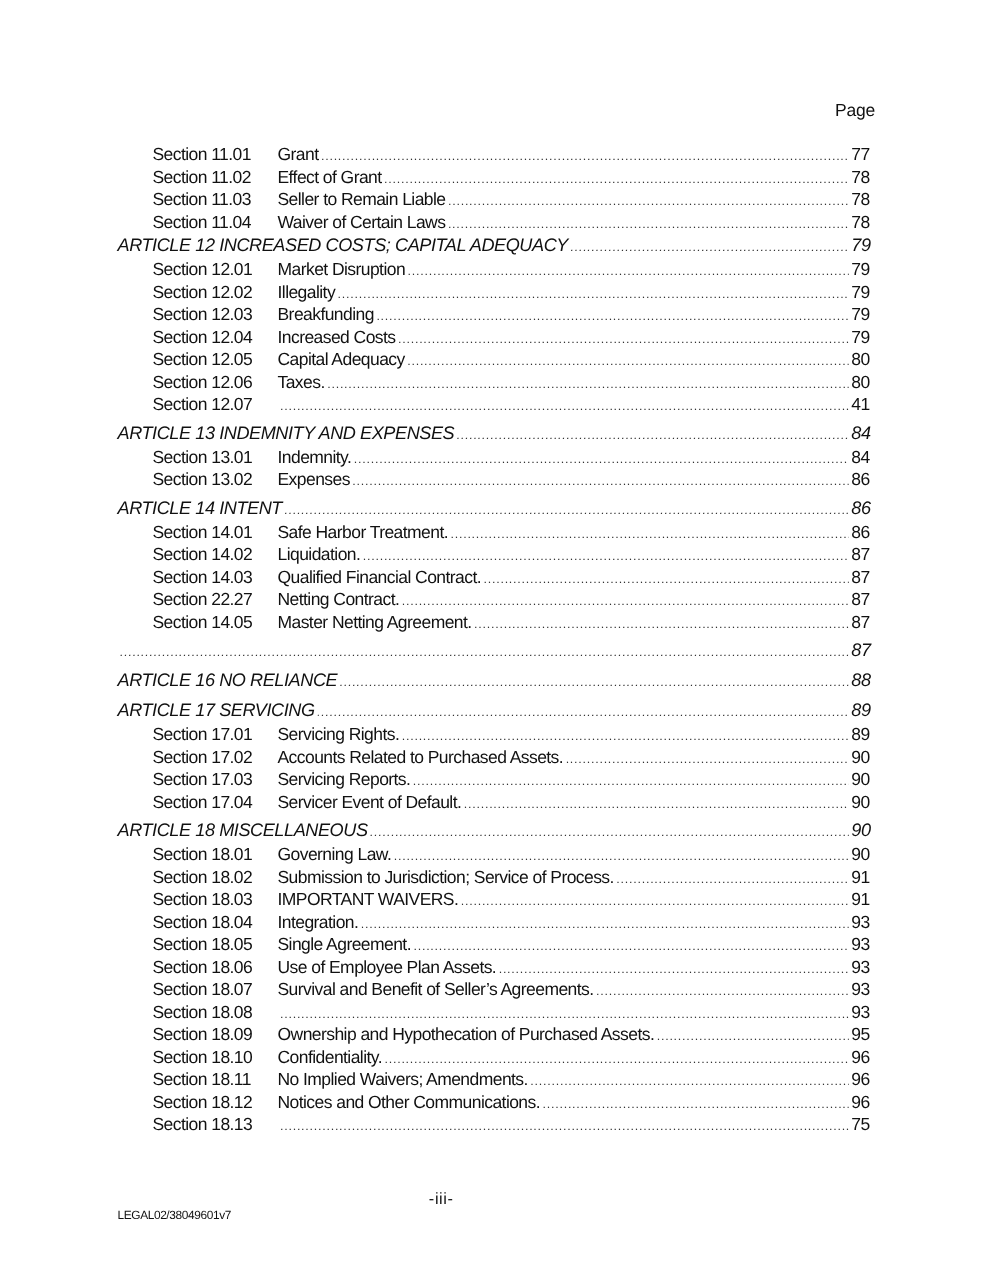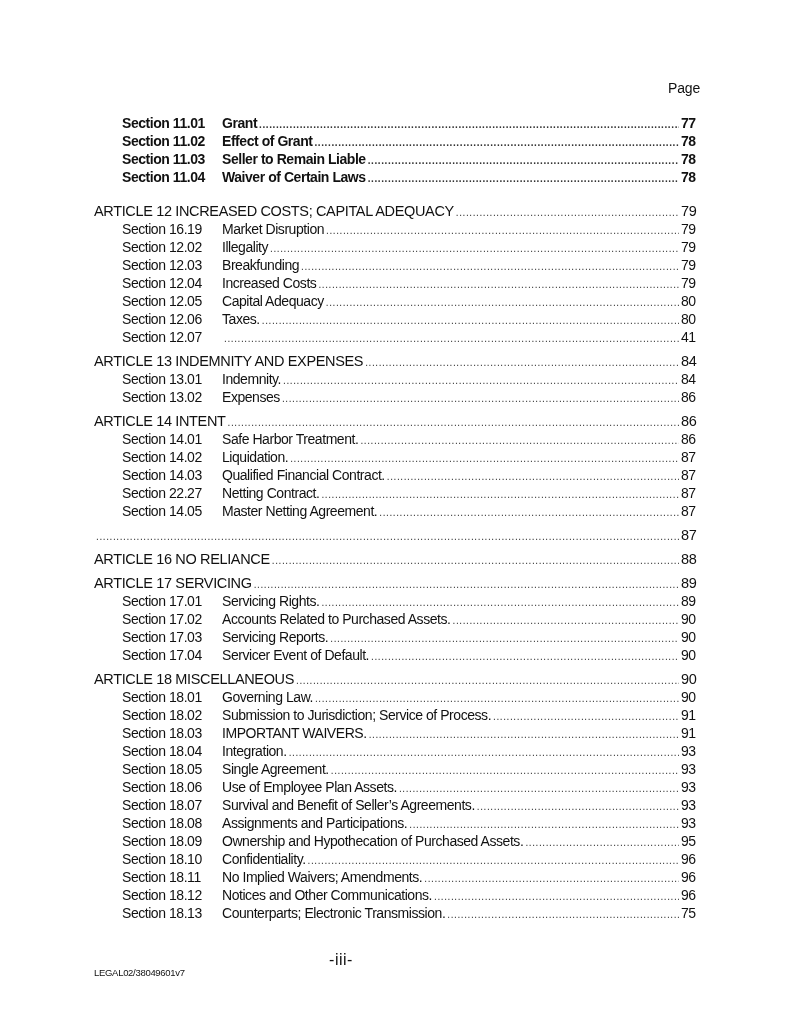--- a/index.html
+++ b/index.html
@@ -10,40 +10,40 @@
     .page-header {
       position: absolute; top: 80px; right: 91px;
       font-size: 14px; letter-spacing: -0.2px;
     }
     .toc { position: absolute; top: 114px; left: 94px; width: 603px; }
     .article { margin-bottom: 6px; }
     .row {
       display: flex; align-items: baseline; height: 18px; line-height: 18px;
       font-size: 14px; letter-spacing: -0.45px; white-space: nowrap;
     }
-    .row.article-row { font-size: 14.5px; letter-spacing: -0.35px; }
+    .row.article-row { font-size: 14.5px; letter-spacing: -0.35px; font-style: italic; }
     .row.section-row { padding-left: 28px; }
     .sec-num { width: 100px; flex: 0 0 100px; }
     .title { flex: 0 0 auto; }
     .leader {
       flex: 1 1 auto; overflow: hidden; margin: 0 2px;
       color: #333; letter-spacing: 0.6px; font-size: 10px;
     }
     .leader::before {
       content: "................................................................................................................................................................................................................................................";
     }
     .pg { flex: 0 0 auto; min-width: 16px; }
     .footer-page {
-      position: absolute; top: 951px; left: 0; width: 682px; text-align: center;
-      font-size: 16px; letter-spacing: 0.5px;
+      position: absolute; top: 951px; left: 12px; width: 682px; text-align: center;
+      font-size: 13px; letter-spacing: 0.5px;
     }
     .footer-id {
       position: absolute; top: 967px; left: 94px; font-size: 9.5px; letter-spacing: -0.3px;
     }
-    .first-block { margin-bottom: 16px; font-weight: bold; }
+    .first-block { margin-bottom: 2px; }
   </style>
 </head>
 <body>
 
 <div class="page-header">Page</div>
 
 <div class="toc">
   <div class="first-block" id="pre-block">
       <div class="row section-row">
         <span class="sec-num">Section 11.01</span>
@@ -71,21 +71,21 @@
       </div>
     </div>
   <div id="articles-block">
       <div class="article">
         <div class="row article-row">
           <span class="title">ARTICLE 12 INCREASED COSTS; CAPITAL ADEQUACY</span>
           <span class="leader"></span>
           <span class="pg">79</span>
         </div>
         <div class="row section-row">
-          <span class="sec-num">Section 16.19</span>
+          <span class="sec-num">Section 12.01</span>
           <span class="title">Market Disruption</span>
           <span class="leader"></span>
           <span class="pg">79</span>
         </div>
         <div class="row section-row">
           <span class="sec-num">Section 12.02</span>
           <span class="title">Illegality</span>
           <span class="leader"></span>
           <span class="pg">79</span>
         </div>
@@ -262,21 +262,20 @@
           <span class="pg">93</span>
         </div>
         <div class="row section-row">
           <span class="sec-num">Section 18.07</span>
           <span class="title">Survival and Benefit of Seller’s Agreements.</span>
           <span class="leader"></span>
           <span class="pg">93</span>
         </div>
         <div class="row section-row">
           <span class="sec-num">Section 18.08</span>
-          <span class="title">Assignments and Participations.</span>
           <span class="leader"></span>
           <span class="pg">93</span>
         </div>
         <div class="row section-row">
           <span class="sec-num">Section 18.09</span>
           <span class="title">Ownership and Hypothecation of Purchased Assets.</span>
           <span class="leader"></span>
           <span class="pg">95</span>
         </div>
         <div class="row section-row">
@@ -292,21 +291,20 @@
           <span class="pg">96</span>
         </div>
         <div class="row section-row">
           <span class="sec-num">Section 18.12</span>
           <span class="title">Notices and Other Communications.</span>
           <span class="leader"></span>
           <span class="pg">96</span>
         </div>
         <div class="row section-row">
           <span class="sec-num">Section 18.13</span>
-          <span class="title">Counterparts; Electronic Transmission.</span>
           <span class="leader"></span>
           <span class="pg">75</span>
         </div>
       </div>
     </div>
 </div>
 
 <div class="footer-page">-iii-</div>
 <div class="footer-id">LEGAL02/38049601v7</div>
 

